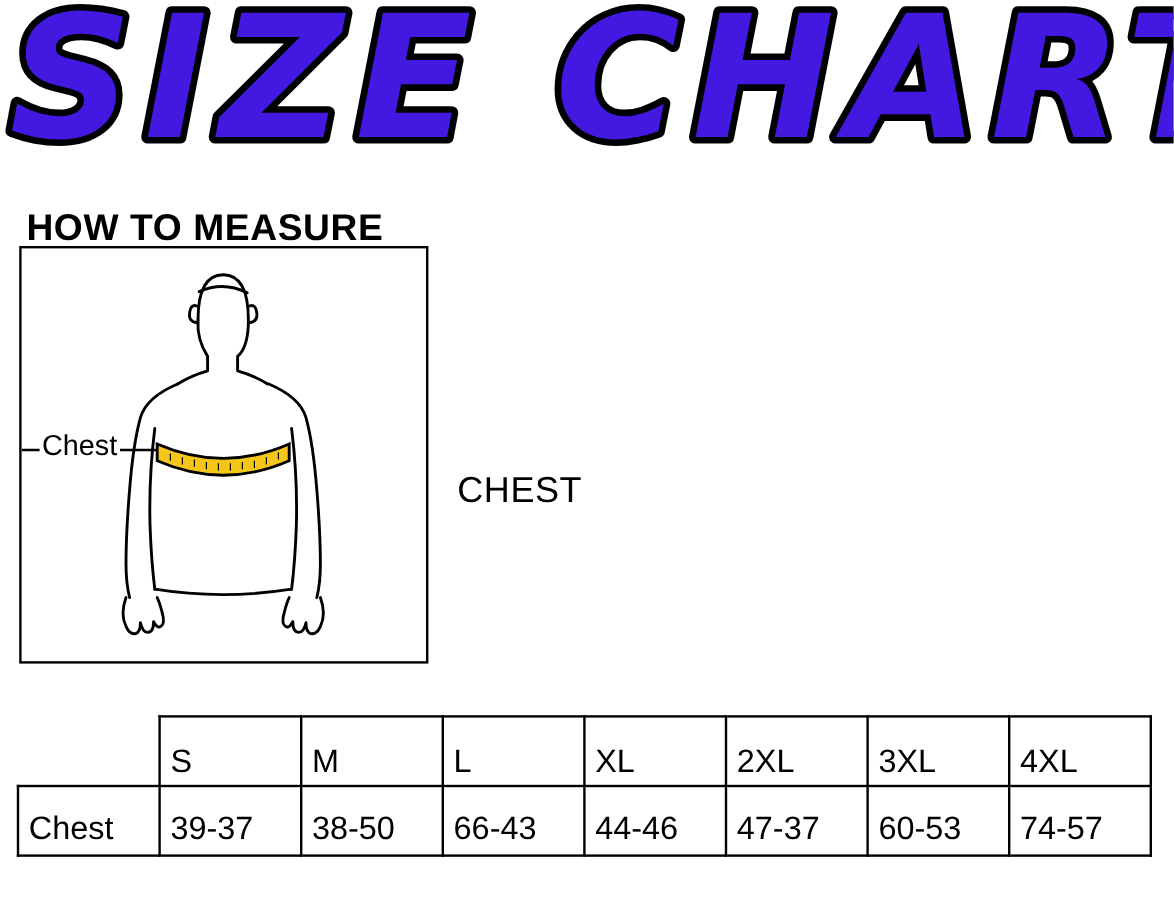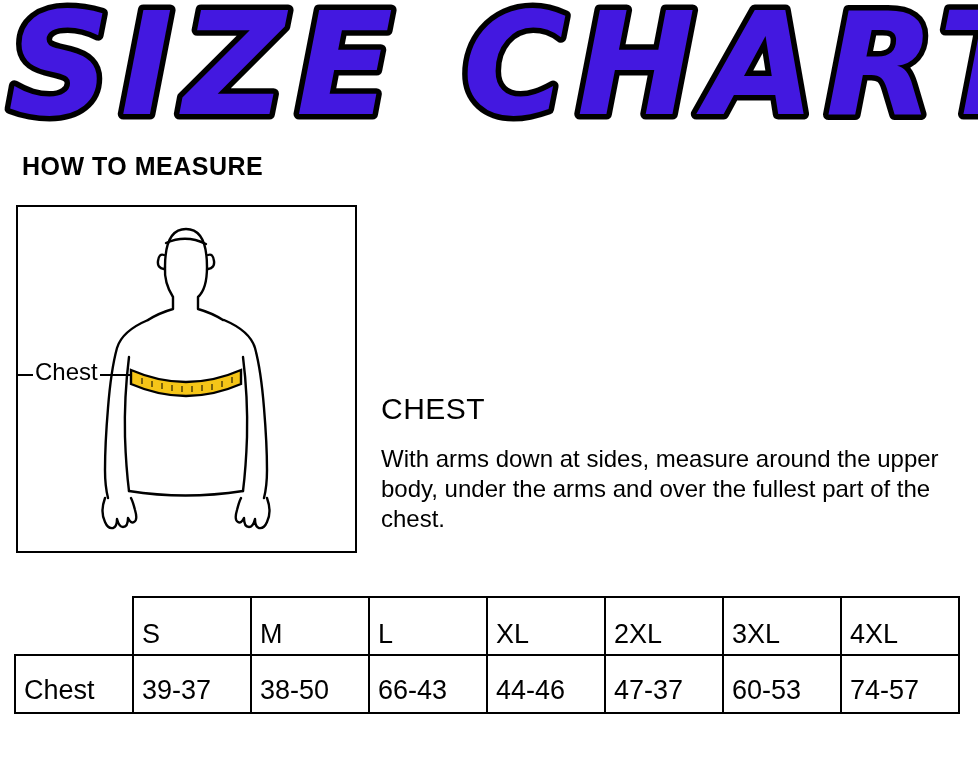--- a/index.html
+++ b/index.html
@@ -25,22 +25,22 @@
     height: 150px;
   }
   .title-svg {
     display: block;
   }
 
   
   .how-to {
     position: absolute;
     left: 22px;
-    top: 152px;
-    font-size: 25px;
+    top: 172px;
+    font-size: 31px;
     font-weight: bold;
     letter-spacing: 0.5px;
     font-family: "Liberation Sans", sans-serif;
   }
 
   
   .figure-box {
     position: absolute;
     left: 16px;
     top: 205px;
@@ -166,21 +166,20 @@
       </g>
     </g>
 
     <line x1="0" y1="168" x2="113" y2="168" stroke="#000000" stroke-width="2"></line>
   </svg>
 </div>
 <div class="chest-label-left">Chest</div>
 
 <div class="desc">
   <div class="desc-title">CHEST</div>
-  <div class="desc-body">With arms down at sides, measure around the upper body, under the arms and over the fullest part of the chest.</div>
 </div>
 
 <table class="size-table">
   <tbody>
     <tr class="head-row">
       <td class="corner-blank"></td>
       <td class="datacell">S</td>
       <td class="datacell">M</td>
       <td class="datacell">L</td>
       <td class="datacell">XL</td>

